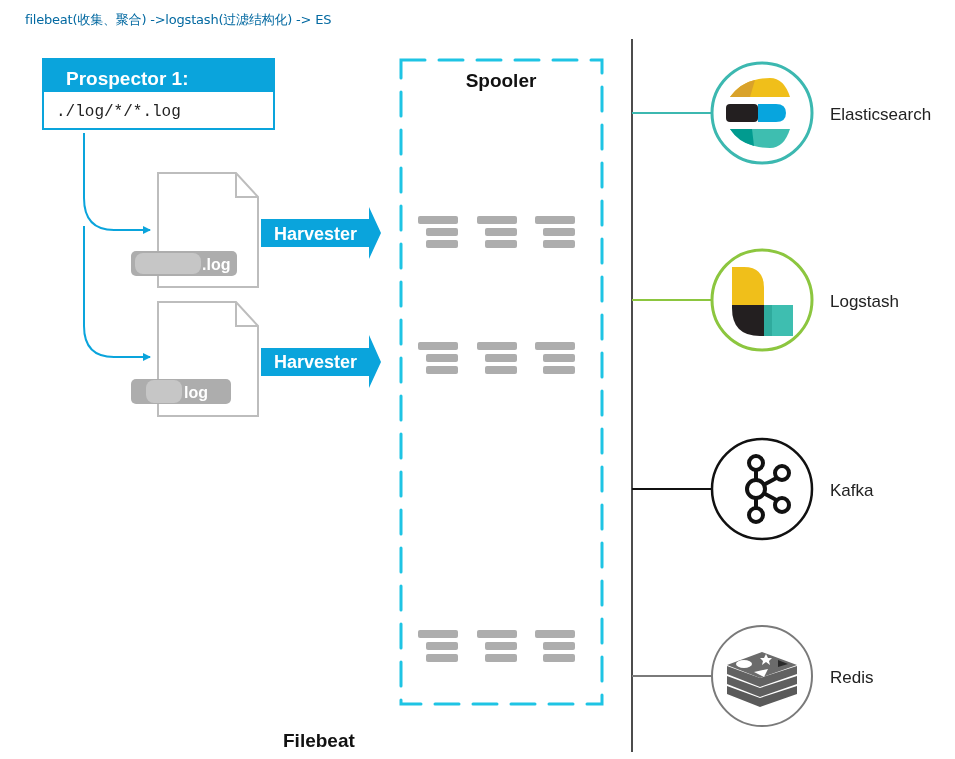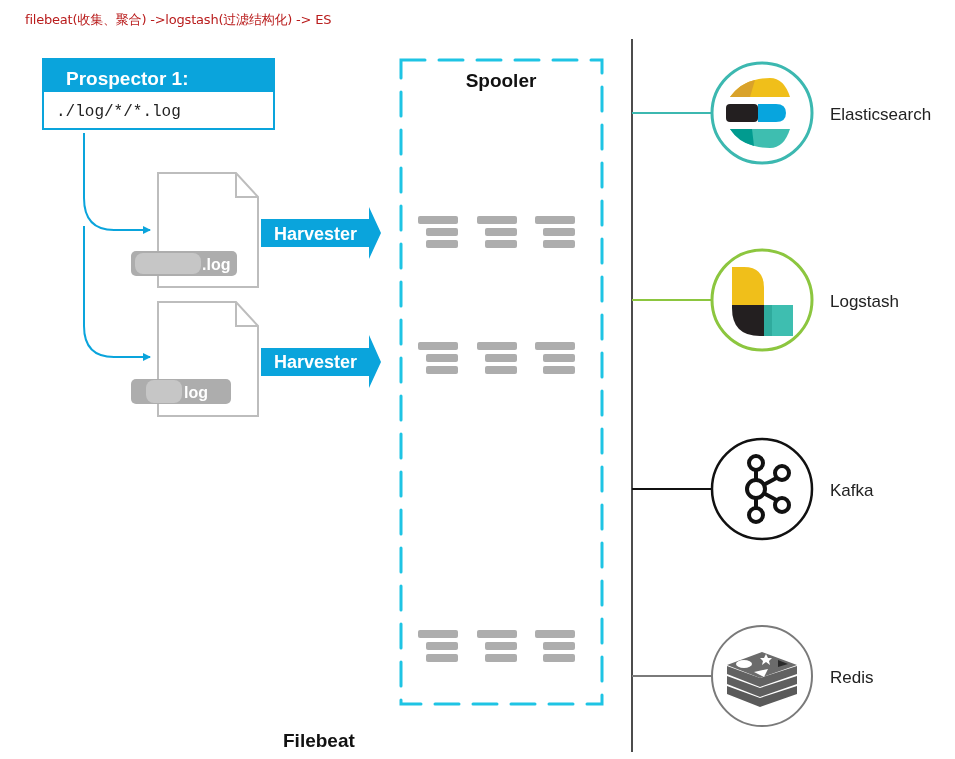--- a/index.html
+++ b/index.html
@@ -1,18 +1,18 @@
 <!DOCTYPE html>
 <html><head>
 <meta charset="utf-8">
 <style>
   html, body { margin: 0; padding: 0; background: #ffffff; }
   body { width: 955px; height: 759px; position: relative; overflow: hidden;
          font-family: "Liberation Sans", sans-serif; }
-  .caption { position: absolute; left: 25px; top: 11px; font-size: 13px; color: #b91c1c;
+  .caption { position: absolute; left: 25px; top: 11px; font-size: 13px; color: #0369a1;
              font-family: "DejaVu Sans", sans-serif; letter-spacing: -0.2px; }
   svg.diagram { position: absolute; left: 0; top: 0; }
   .lbl { font-family: "Liberation Sans", sans-serif; }
 </style>
 </head>
 <body>
 
 <div class="caption">filebeat(收集、聚合) -&gt;logstash(过滤结构化) -&gt; ES</div>
 
 <svg class="diagram" width="955" height="759" viewBox="0 0 955 759">

